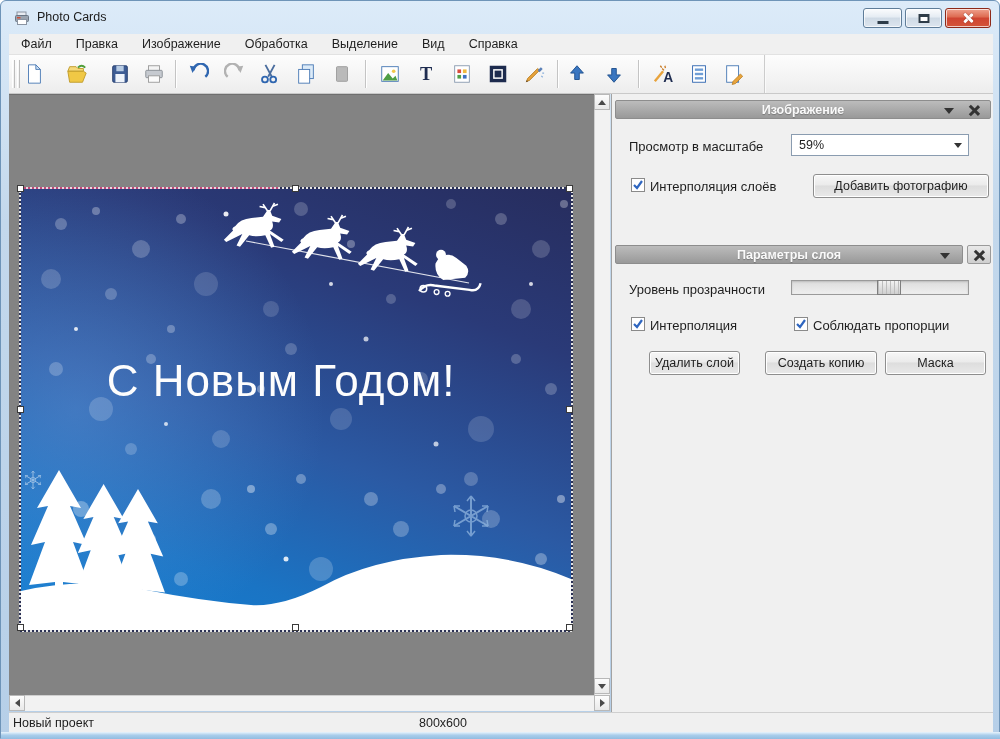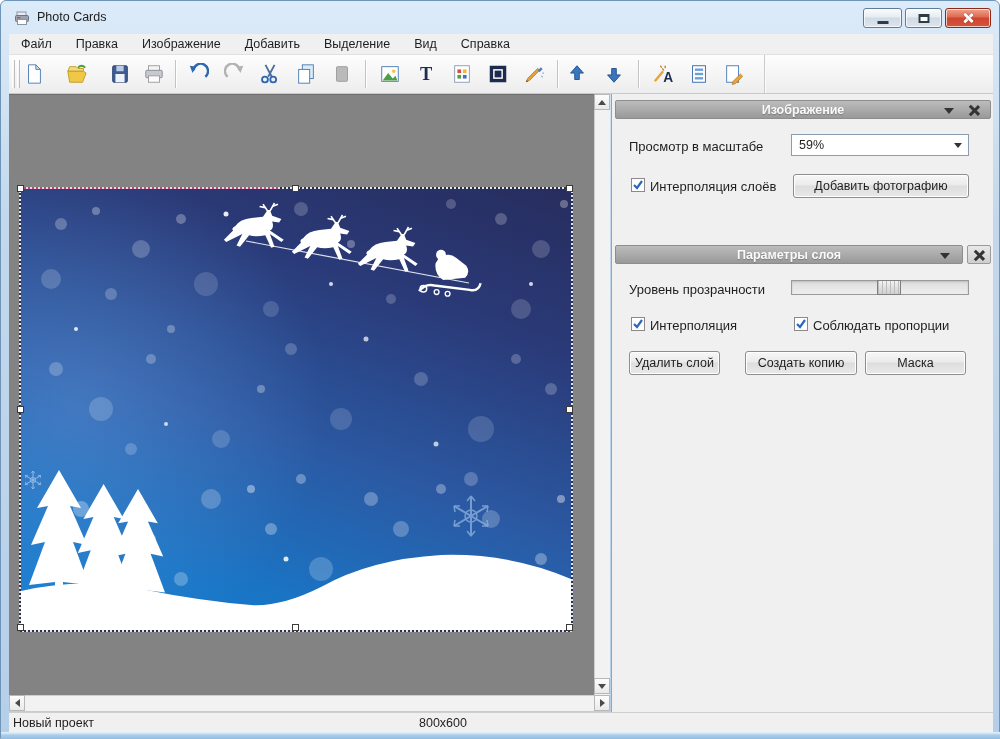--- a/index.html
+++ b/index.html
@@ -101,21 +101,21 @@
   .plabel { position:absolute; font-size:13px; color:#1e1e1e; white-space:nowrap; }
 
   .combo { position:absolute; height:22px; background:#fff; border:1px solid #8a9cb0; display:flex; align-items:center; }
   .combo .val { padding-left:7px; font-size:12.5px; }
   .combo .ar { position:absolute; right:6px; top:8px; width:0; height:0;
                border-left:4.5px solid transparent; border-right:4.5px solid transparent; border-top:5.5px solid #333; }
 
   .btn { position:absolute; height:24px; border:1px solid #8e8e8e; border-radius:3px;
          background:linear-gradient(180deg,#f7f7f7 0%,#ebebeb 45%,#dddddd 50%,#e9e9e9 100%);
          font-size:12.5px; color:#1e1e1e; display:flex; align-items:center; justify-content:center;
-         box-shadow:inset 0 0 0 1px #fff; }
+         box-shadow:inset 0 0 0 1px #fff;margin-left:20px; }
 
   .cbx { position:absolute; width:14px; height:14px; background:#fff; border:1px solid #8a8a8a;
          display:flex; align-items:center; justify-content:center; }
   .cbx svg { width:12px; height:12px; }
 
   .slider { position:absolute; height:15px; border:1px solid #9a9a9a; background:linear-gradient(180deg,#dcdcdc,#efefef);
             box-shadow:inset 0 1px 2px rgba(0,0,0,.15); }
   .slider .shandle { position:absolute; top:-1px; width:24px; height:15px; border:1px solid #7f7f7f;
             background:linear-gradient(180deg,#f2f2f2,#cfcfcf);
             background-image:repeating-linear-gradient(90deg,#bdbdbd 0 1px,transparent 1px 4px),linear-gradient(180deg,#f2f2f2,#cfcfcf); }
@@ -149,21 +149,21 @@
       </div>
     <div class="winbtn close" style="background: linear-gradient(rgb(240, 162, 142) 0%, rgb(221, 106, 80) 45%, rgb(207, 68, 49) 50%, rgb(212, 85, 58) 100%);">
         <span class="glyph-close"></span>
       </div>
   </div>
 
   <div class="menubar">
     <span class="menu-item">Файл</span>
     <span class="menu-item">Правка</span>
     <span class="menu-item">Изображение</span>
-    <span class="menu-item">Добавить</span>
+    <span class="menu-item">Обработка</span>
     <span class="menu-item">Выделение</span>
     <span class="menu-item">Вид</span>
     <span class="menu-item">Справка</span>
   </div>
 
   <div class="toolbar">
     <span class="tb-grip"></span>
     <span class="tb-grip2"></span>
 
     <div class="tbtn" style="left:12px">
@@ -402,20 +402,21 @@
 
         <path fill="#ffffff" d="M0,402 Q60,388 120,400 Q180,412 230,416 Q260,418 300,398 Q350,370 420,366 Q490,364 550,390 L550,441 L0,441 Z"></path>
 
         <g>
           <use href="#tree" transform="translate(8,281)"></use>
           <use href="#tree" transform="translate(55,295) scale(.92)"></use>
           <use href="#tree" transform="translate(90,300) scale(.9)"></use>
         </g>
       </svg>
 
+      <div class="greeting">С Новым Годом!</div>
 
       <div class="ant top"></div>
       <div class="ant toppink"></div>
       <div class="ant bottom"></div>
       <div class="ant left"></div>
       <div class="ant right"></div>
       <div class="handle" style="left:-4px;top:-4px"></div>
       <div class="handle" style="left:271px;top:-4px"></div>
       <div class="handle" style="left:545px;top:-4px"></div>
       <div class="handle" style="left:-4px;top:217px"></div>

